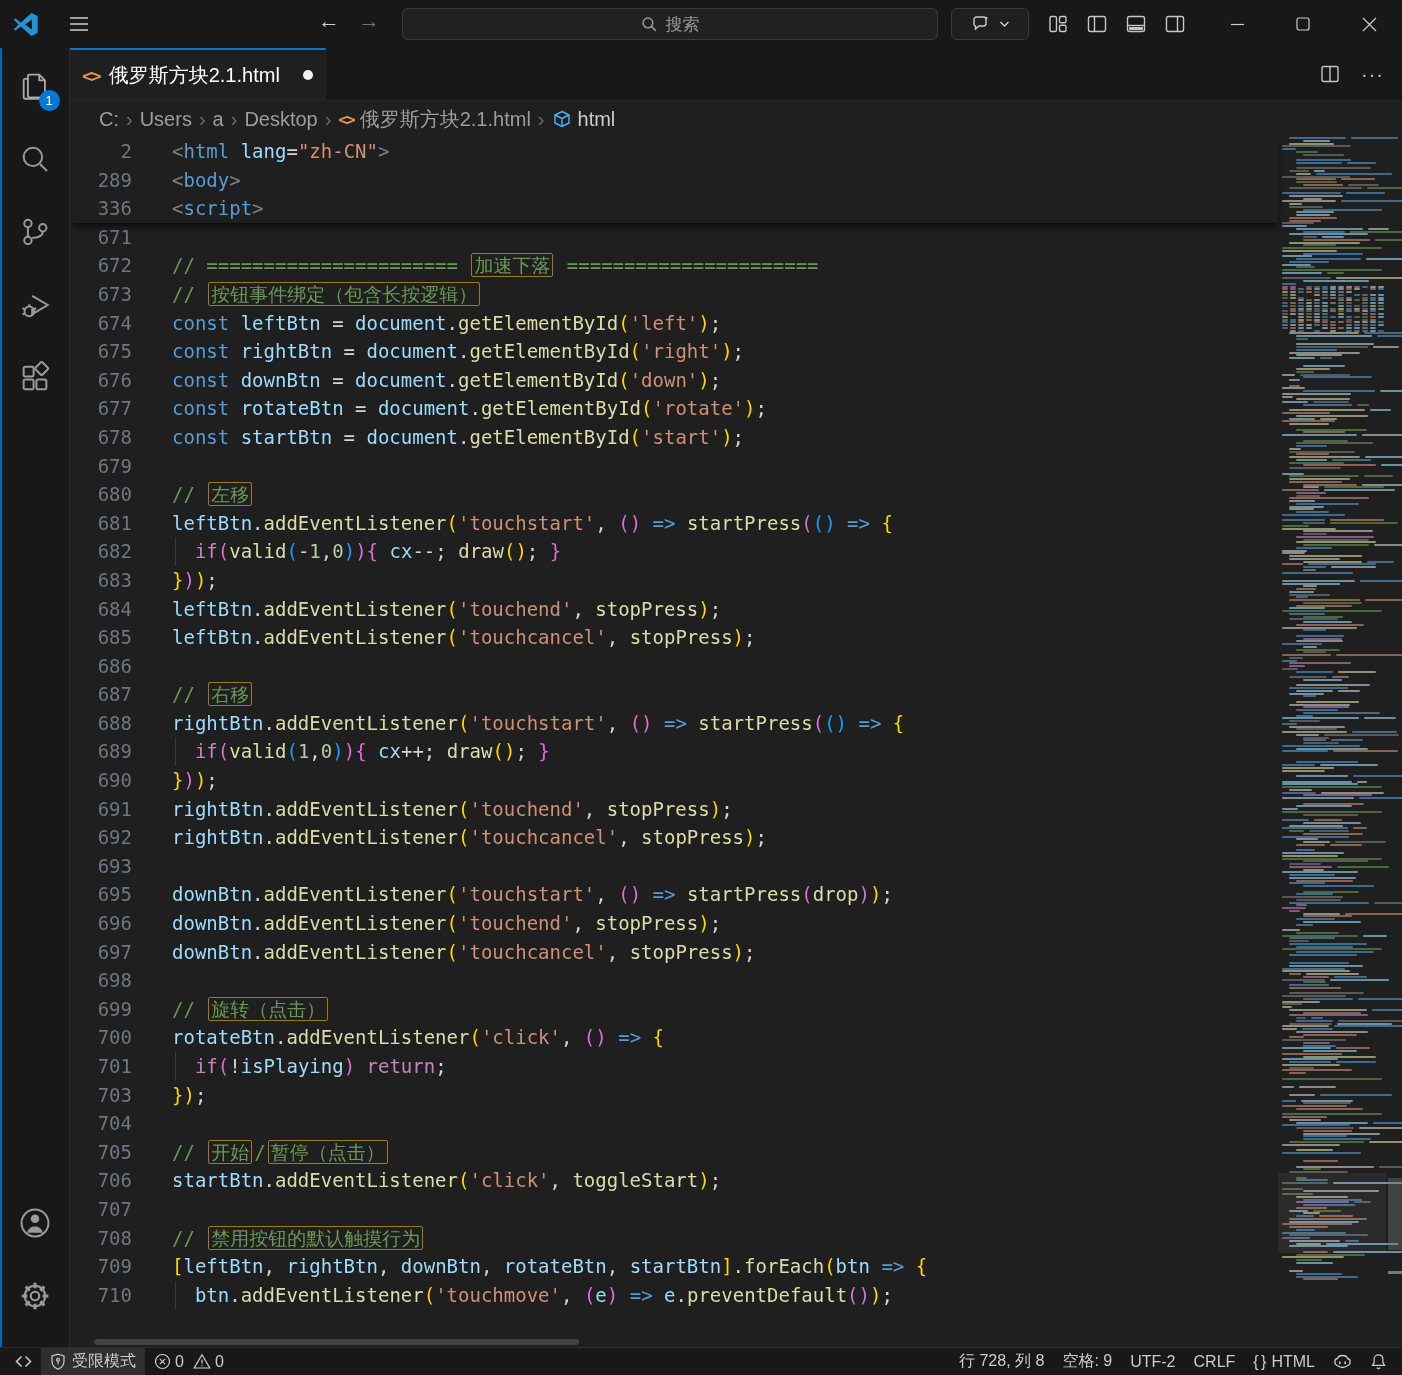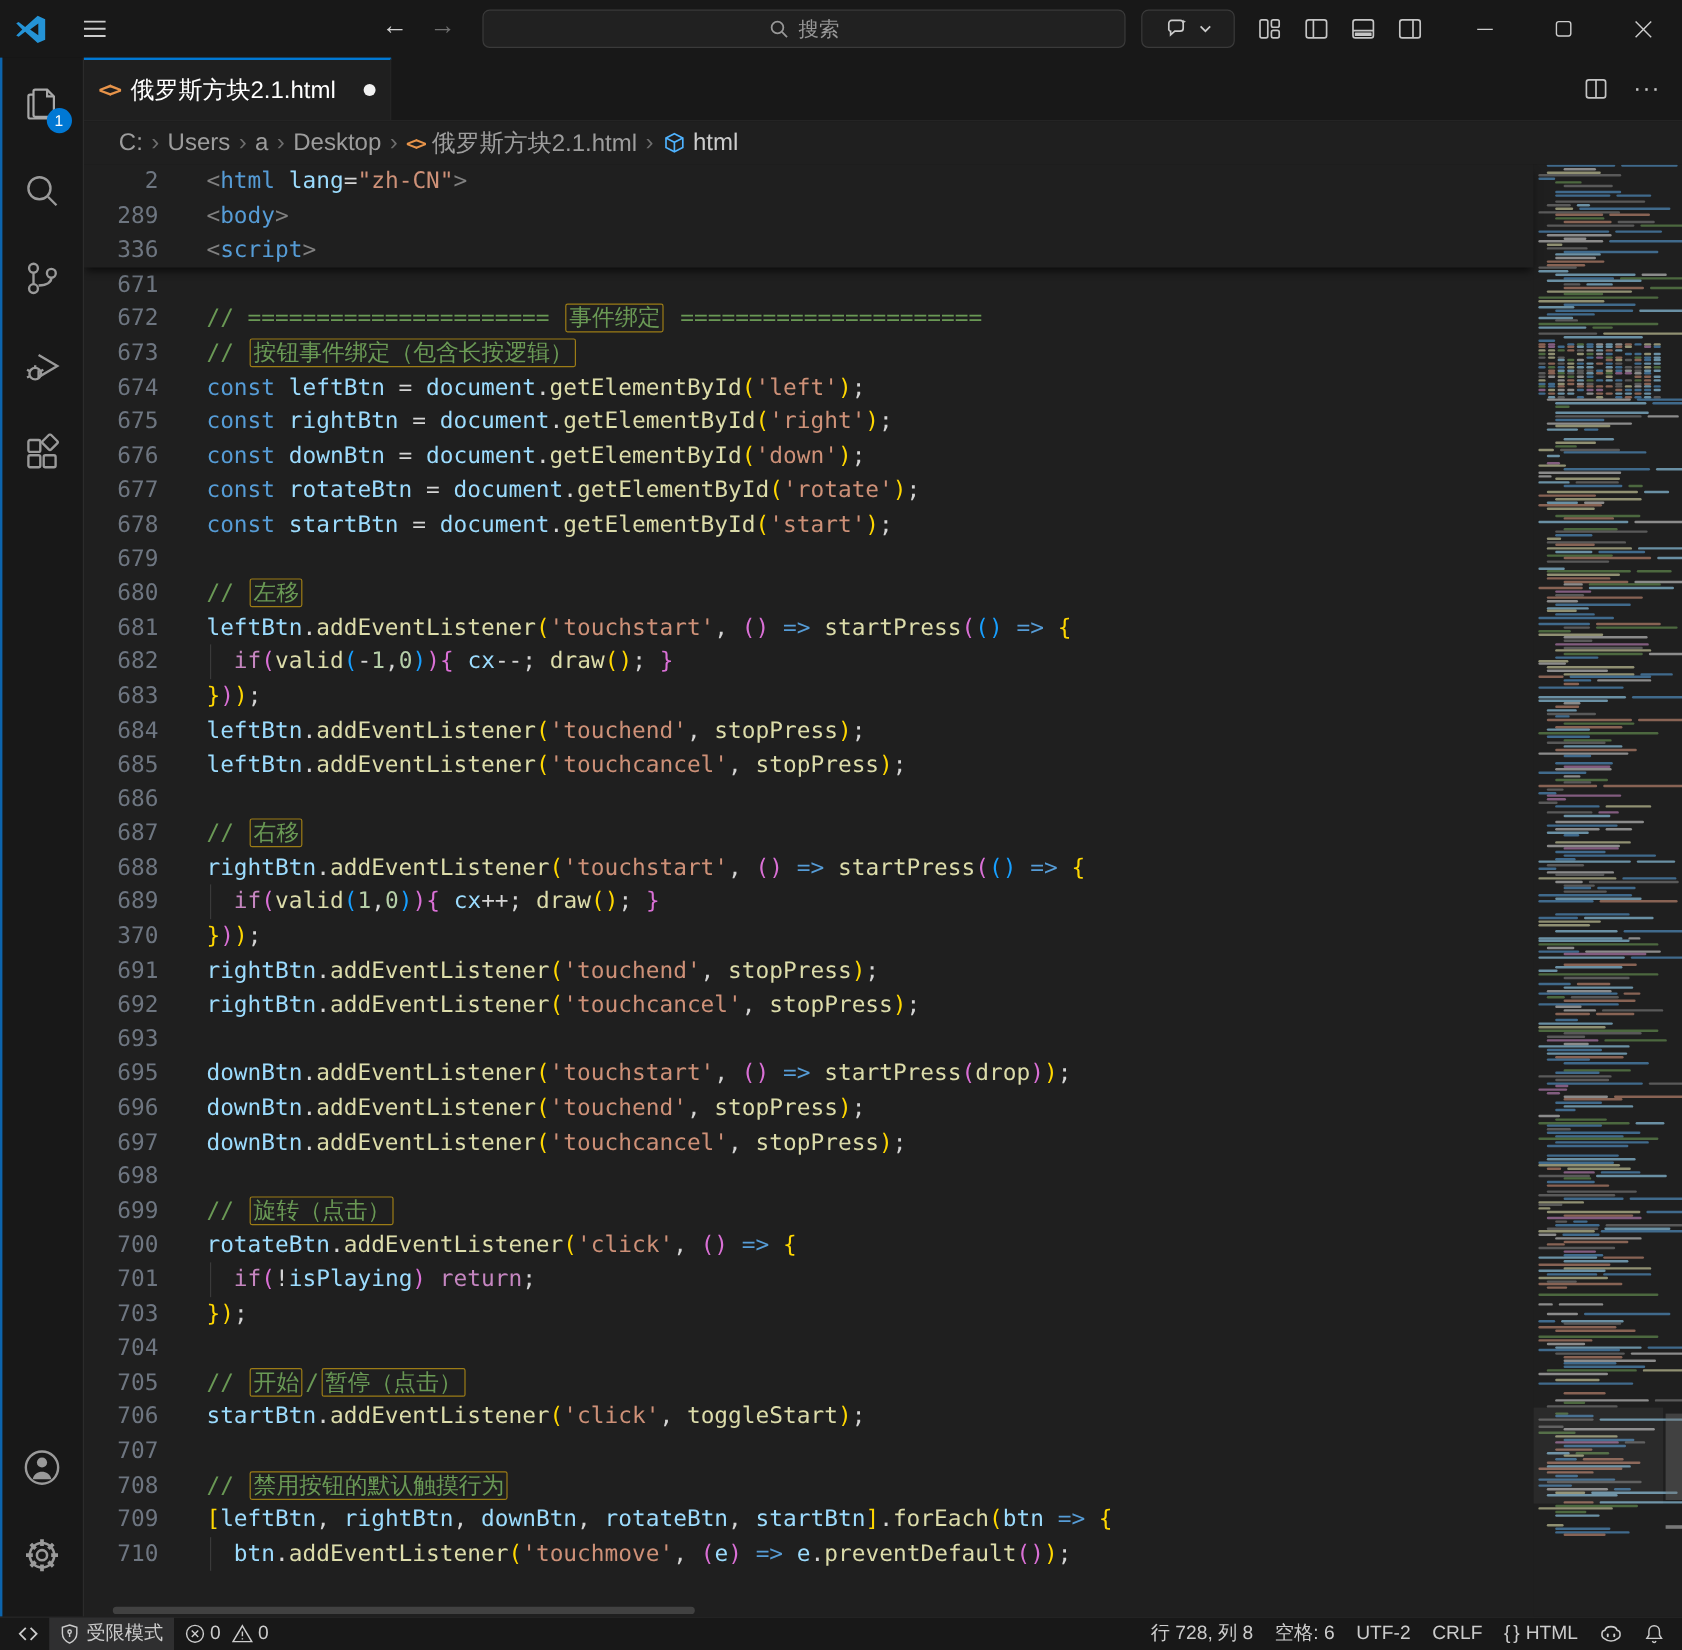--- a/index.html
+++ b/index.html
@@ -257,39 +257,39 @@
                 <path d="M3 6l7 3.5L17 6M10 9.5V17.5"></path>
               </svg>
           </span>
           <span style="color:#cccccc">html</span>
         </span>
       </div>
 
       <div class="editor-body">
         <div id="code-lines">
             <div class="line"><span class="gutter">671</span><span class="ltext"></span></div>
-            <div class="line"><span class="gutter">672</span><span class="ltext"><span style="color: rgb(106, 153, 85);">// ====================== </span><span class="boxed" style="color: rgb(106, 153, 85); border-color: rgb(156, 124, 22);">事件绑定</span><span style="color: rgb(106, 153, 85);"> ======================</span></span></div>
+            <div class="line"><span class="gutter">672</span><span class="ltext"><span style="color: rgb(106, 153, 85);">// ====================== </span><span class="boxed" style="color: rgb(106, 153, 85); border-color: rgb(156, 124, 22);">加速下落</span><span style="color: rgb(106, 153, 85);"> ======================</span></span></div>
             <div class="line"><span class="gutter">673</span><span class="ltext"><span style="color: rgb(106, 153, 85);">// </span><span class="boxed" style="color: rgb(106, 153, 85); border-color: rgb(156, 124, 22);">按钮事件绑定（包含长按逻辑）</span></span></div>
             <div class="line"><span class="gutter">674</span><span class="ltext"><span style="color: rgb(86, 156, 214);">const </span><span style="color: rgb(156, 220, 254);">leftBtn</span><span style="color: rgb(212, 212, 212);"> = </span><span style="color: rgb(156, 220, 254);">document</span><span style="color: rgb(212, 212, 212);">.</span><span style="color: rgb(220, 220, 170);">getElementById</span><span style="color: rgb(255, 215, 0);">(</span><span style="color: rgb(206, 145, 120);">'left'</span><span style="color: rgb(255, 215, 0);">)</span><span style="color: rgb(212, 212, 212);">;</span></span></div>
             <div class="line"><span class="gutter">675</span><span class="ltext"><span style="color: rgb(86, 156, 214);">const </span><span style="color: rgb(156, 220, 254);">rightBtn</span><span style="color: rgb(212, 212, 212);"> = </span><span style="color: rgb(156, 220, 254);">document</span><span style="color: rgb(212, 212, 212);">.</span><span style="color: rgb(220, 220, 170);">getElementById</span><span style="color: rgb(255, 215, 0);">(</span><span style="color: rgb(206, 145, 120);">'right'</span><span style="color: rgb(255, 215, 0);">)</span><span style="color: rgb(212, 212, 212);">;</span></span></div>
             <div class="line"><span class="gutter">676</span><span class="ltext"><span style="color: rgb(86, 156, 214);">const </span><span style="color: rgb(156, 220, 254);">downBtn</span><span style="color: rgb(212, 212, 212);"> = </span><span style="color: rgb(156, 220, 254);">document</span><span style="color: rgb(212, 212, 212);">.</span><span style="color: rgb(220, 220, 170);">getElementById</span><span style="color: rgb(255, 215, 0);">(</span><span style="color: rgb(206, 145, 120);">'down'</span><span style="color: rgb(255, 215, 0);">)</span><span style="color: rgb(212, 212, 212);">;</span></span></div>
             <div class="line"><span class="gutter">677</span><span class="ltext"><span style="color: rgb(86, 156, 214);">const </span><span style="color: rgb(156, 220, 254);">rotateBtn</span><span style="color: rgb(212, 212, 212);"> = </span><span style="color: rgb(156, 220, 254);">document</span><span style="color: rgb(212, 212, 212);">.</span><span style="color: rgb(220, 220, 170);">getElementById</span><span style="color: rgb(255, 215, 0);">(</span><span style="color: rgb(206, 145, 120);">'rotate'</span><span style="color: rgb(255, 215, 0);">)</span><span style="color: rgb(212, 212, 212);">;</span></span></div>
             <div class="line"><span class="gutter">678</span><span class="ltext"><span style="color: rgb(86, 156, 214);">const </span><span style="color: rgb(156, 220, 254);">startBtn</span><span style="color: rgb(212, 212, 212);"> = </span><span style="color: rgb(156, 220, 254);">document</span><span style="color: rgb(212, 212, 212);">.</span><span style="color: rgb(220, 220, 170);">getElementById</span><span style="color: rgb(255, 215, 0);">(</span><span style="color: rgb(206, 145, 120);">'start'</span><span style="color: rgb(255, 215, 0);">)</span><span style="color: rgb(212, 212, 212);">;</span></span></div>
             <div class="line"><span class="gutter">679</span><span class="ltext"></span></div>
             <div class="line"><span class="gutter">680</span><span class="ltext"><span style="color: rgb(106, 153, 85);">// </span><span class="boxed" style="color: rgb(106, 153, 85); border-color: rgb(156, 124, 22);">左移</span></span></div>
             <div class="line"><span class="gutter">681</span><span class="ltext"><span style="color: rgb(156, 220, 254);">leftBtn</span><span style="color: rgb(212, 212, 212);">.</span><span style="color: rgb(220, 220, 170);">addEventListener</span><span style="color: rgb(255, 215, 0);">(</span><span style="color: rgb(206, 145, 120);">'touchstart'</span><span style="color: rgb(212, 212, 212);">, </span><span style="color: rgb(218, 112, 214);">()</span><span style="color: rgb(212, 212, 212);"> </span><span style="color: rgb(86, 156, 214);">=&gt;</span><span style="color: rgb(212, 212, 212);"> </span><span style="color: rgb(220, 220, 170);">startPress</span><span style="color: rgb(218, 112, 214);">(</span><span style="color: rgb(23, 159, 255);">()</span><span style="color: rgb(212, 212, 212);"> </span><span style="color: rgb(86, 156, 214);">=&gt;</span><span style="color: rgb(212, 212, 212);"> </span><span style="color: rgb(255, 215, 0);">{</span></span></div>
             <div class="line"><i class="iguide"></i><span class="gutter">682</span><span class="ltext"><span style="color: rgb(212, 212, 212);">  </span><span style="color: rgb(197, 134, 192);">if</span><span style="color: rgb(218, 112, 214);">(</span><span style="color: rgb(220, 220, 170);">valid</span><span style="color: rgb(23, 159, 255);">(</span><span style="color: rgb(212, 212, 212);">-</span><span style="color: rgb(181, 206, 168);">1</span><span style="color: rgb(212, 212, 212);">,</span><span style="color: rgb(181, 206, 168);">0</span><span style="color: rgb(23, 159, 255);">)</span><span style="color: rgb(218, 112, 214);">)</span><span style="color: rgb(218, 112, 214);">{</span><span style="color: rgb(212, 212, 212);"> </span><span style="color: rgb(156, 220, 254);">cx</span><span style="color: rgb(212, 212, 212);">--</span><span style="color: rgb(212, 212, 212);">; </span><span style="color: rgb(220, 220, 170);">draw</span><span style="color: rgb(255, 215, 0);">()</span><span style="color: rgb(212, 212, 212);">; </span><span style="color: rgb(218, 112, 214);">}</span></span></div>
             <div class="line"><span class="gutter">683</span><span class="ltext"><span style="color: rgb(255, 215, 0);">}</span><span style="color: rgb(218, 112, 214);">)</span><span style="color: rgb(255, 215, 0);">)</span><span style="color: rgb(212, 212, 212);">;</span></span></div>
             <div class="line"><span class="gutter">684</span><span class="ltext"><span style="color: rgb(156, 220, 254);">leftBtn</span><span style="color: rgb(212, 212, 212);">.</span><span style="color: rgb(220, 220, 170);">addEventListener</span><span style="color: rgb(255, 215, 0);">(</span><span style="color: rgb(206, 145, 120);">'touchend'</span><span style="color: rgb(212, 212, 212);">, </span><span style="color: rgb(220, 220, 170);">stopPress</span><span style="color: rgb(255, 215, 0);">)</span><span style="color: rgb(212, 212, 212);">;</span></span></div>
             <div class="line"><span class="gutter">685</span><span class="ltext"><span style="color: rgb(156, 220, 254);">leftBtn</span><span style="color: rgb(212, 212, 212);">.</span><span style="color: rgb(220, 220, 170);">addEventListener</span><span style="color: rgb(255, 215, 0);">(</span><span style="color: rgb(206, 145, 120);">'touchcancel'</span><span style="color: rgb(212, 212, 212);">, </span><span style="color: rgb(220, 220, 170);">stopPress</span><span style="color: rgb(255, 215, 0);">)</span><span style="color: rgb(212, 212, 212);">;</span></span></div>
             <div class="line"><span class="gutter">686</span><span class="ltext"></span></div>
             <div class="line"><span class="gutter">687</span><span class="ltext"><span style="color: rgb(106, 153, 85);">// </span><span class="boxed" style="color: rgb(106, 153, 85); border-color: rgb(156, 124, 22);">右移</span></span></div>
             <div class="line"><span class="gutter">688</span><span class="ltext"><span style="color: rgb(156, 220, 254);">rightBtn</span><span style="color: rgb(212, 212, 212);">.</span><span style="color: rgb(220, 220, 170);">addEventListener</span><span style="color: rgb(255, 215, 0);">(</span><span style="color: rgb(206, 145, 120);">'touchstart'</span><span style="color: rgb(212, 212, 212);">, </span><span style="color: rgb(218, 112, 214);">()</span><span style="color: rgb(212, 212, 212);"> </span><span style="color: rgb(86, 156, 214);">=&gt;</span><span style="color: rgb(212, 212, 212);"> </span><span style="color: rgb(220, 220, 170);">startPress</span><span style="color: rgb(218, 112, 214);">(</span><span style="color: rgb(23, 159, 255);">()</span><span style="color: rgb(212, 212, 212);"> </span><span style="color: rgb(86, 156, 214);">=&gt;</span><span style="color: rgb(212, 212, 212);"> </span><span style="color: rgb(255, 215, 0);">{</span></span></div>
             <div class="line"><i class="iguide"></i><span class="gutter">689</span><span class="ltext"><span style="color: rgb(212, 212, 212);">  </span><span style="color: rgb(197, 134, 192);">if</span><span style="color: rgb(218, 112, 214);">(</span><span style="color: rgb(220, 220, 170);">valid</span><span style="color: rgb(23, 159, 255);">(</span><span style="color: rgb(181, 206, 168);">1</span><span style="color: rgb(212, 212, 212);">,</span><span style="color: rgb(181, 206, 168);">0</span><span style="color: rgb(23, 159, 255);">)</span><span style="color: rgb(218, 112, 214);">)</span><span style="color: rgb(218, 112, 214);">{</span><span style="color: rgb(212, 212, 212);"> </span><span style="color: rgb(156, 220, 254);">cx</span><span style="color: rgb(212, 212, 212);">++</span><span style="color: rgb(212, 212, 212);">; </span><span style="color: rgb(220, 220, 170);">draw</span><span style="color: rgb(255, 215, 0);">()</span><span style="color: rgb(212, 212, 212);">; </span><span style="color: rgb(218, 112, 214);">}</span></span></div>
-            <div class="line"><span class="gutter">370</span><span class="ltext"><span style="color: rgb(255, 215, 0);">}</span><span style="color: rgb(218, 112, 214);">)</span><span style="color: rgb(255, 215, 0);">)</span><span style="color: rgb(212, 212, 212);">;</span></span></div>
+            <div class="line"><span class="gutter">690</span><span class="ltext"><span style="color: rgb(255, 215, 0);">}</span><span style="color: rgb(218, 112, 214);">)</span><span style="color: rgb(255, 215, 0);">)</span><span style="color: rgb(212, 212, 212);">;</span></span></div>
             <div class="line"><span class="gutter">691</span><span class="ltext"><span style="color: rgb(156, 220, 254);">rightBtn</span><span style="color: rgb(212, 212, 212);">.</span><span style="color: rgb(220, 220, 170);">addEventListener</span><span style="color: rgb(255, 215, 0);">(</span><span style="color: rgb(206, 145, 120);">'touchend'</span><span style="color: rgb(212, 212, 212);">, </span><span style="color: rgb(220, 220, 170);">stopPress</span><span style="color: rgb(255, 215, 0);">)</span><span style="color: rgb(212, 212, 212);">;</span></span></div>
             <div class="line"><span class="gutter">692</span><span class="ltext"><span style="color: rgb(156, 220, 254);">rightBtn</span><span style="color: rgb(212, 212, 212);">.</span><span style="color: rgb(220, 220, 170);">addEventListener</span><span style="color: rgb(255, 215, 0);">(</span><span style="color: rgb(206, 145, 120);">'touchcancel'</span><span style="color: rgb(212, 212, 212);">, </span><span style="color: rgb(220, 220, 170);">stopPress</span><span style="color: rgb(255, 215, 0);">)</span><span style="color: rgb(212, 212, 212);">;</span></span></div>
             <div class="line"><span class="gutter">693</span><span class="ltext"></span></div>
             <div class="line"><span class="gutter">695</span><span class="ltext"><span style="color: rgb(156, 220, 254);">downBtn</span><span style="color: rgb(212, 212, 212);">.</span><span style="color: rgb(220, 220, 170);">addEventListener</span><span style="color: rgb(255, 215, 0);">(</span><span style="color: rgb(206, 145, 120);">'touchstart'</span><span style="color: rgb(212, 212, 212);">, </span><span style="color: rgb(218, 112, 214);">()</span><span style="color: rgb(212, 212, 212);"> </span><span style="color: rgb(86, 156, 214);">=&gt;</span><span style="color: rgb(212, 212, 212);"> </span><span style="color: rgb(220, 220, 170);">startPress</span><span style="color: rgb(218, 112, 214);">(</span><span style="color: rgb(220, 220, 170);">drop</span><span style="color: rgb(218, 112, 214);">)</span><span style="color: rgb(255, 215, 0);">)</span><span style="color: rgb(212, 212, 212);">;</span></span></div>
             <div class="line"><span class="gutter">696</span><span class="ltext"><span style="color: rgb(156, 220, 254);">downBtn</span><span style="color: rgb(212, 212, 212);">.</span><span style="color: rgb(220, 220, 170);">addEventListener</span><span style="color: rgb(255, 215, 0);">(</span><span style="color: rgb(206, 145, 120);">'touchend'</span><span style="color: rgb(212, 212, 212);">, </span><span style="color: rgb(220, 220, 170);">stopPress</span><span style="color: rgb(255, 215, 0);">)</span><span style="color: rgb(212, 212, 212);">;</span></span></div>
             <div class="line"><span class="gutter">697</span><span class="ltext"><span style="color: rgb(156, 220, 254);">downBtn</span><span style="color: rgb(212, 212, 212);">.</span><span style="color: rgb(220, 220, 170);">addEventListener</span><span style="color: rgb(255, 215, 0);">(</span><span style="color: rgb(206, 145, 120);">'touchcancel'</span><span style="color: rgb(212, 212, 212);">, </span><span style="color: rgb(220, 220, 170);">stopPress</span><span style="color: rgb(255, 215, 0);">)</span><span style="color: rgb(212, 212, 212);">;</span></span></div>
             <div class="line"><span class="gutter">698</span><span class="ltext"></span></div>
             <div class="line"><span class="gutter">699</span><span class="ltext"><span style="color: rgb(106, 153, 85);">// </span><span class="boxed" style="color: rgb(106, 153, 85); border-color: rgb(156, 124, 22);">旋转（点击）</span></span></div>
             <div class="line"><span class="gutter">700</span><span class="ltext"><span style="color: rgb(156, 220, 254);">rotateBtn</span><span style="color: rgb(212, 212, 212);">.</span><span style="color: rgb(220, 220, 170);">addEventListener</span><span style="color: rgb(255, 215, 0);">(</span><span style="color: rgb(206, 145, 120);">'click'</span><span style="color: rgb(212, 212, 212);">, </span><span style="color: rgb(218, 112, 214);">()</span><span style="color: rgb(212, 212, 212);"> </span><span style="color: rgb(86, 156, 214);">=&gt;</span><span style="color: rgb(212, 212, 212);"> </span><span style="color: rgb(255, 215, 0);">{</span></span></div>
             <div class="line"><i class="iguide"></i><span class="gutter">701</span><span class="ltext"><span style="color: rgb(212, 212, 212);">  </span><span style="color: rgb(197, 134, 192);">if</span><span style="color: rgb(218, 112, 214);">(</span><span style="color: rgb(212, 212, 212);">!</span><span style="color: rgb(156, 220, 254);">isPlaying</span><span style="color: rgb(218, 112, 214);">)</span><span style="color: rgb(212, 212, 212);"> </span><span style="color: rgb(197, 134, 192);">return</span><span style="color: rgb(212, 212, 212);">;</span></span></div>
@@ -967,21 +967,21 @@
         </svg>
       <span>0</span>
       <svg width="18" height="17" viewBox="0 0 18 17" fill="none" stroke="#cccccc" stroke-width="1.2" style="margin-left:5px">
           <path d="M9 1.8 16.8 15H1.2L9 1.8z"></path>
           <path d="M9 6.5v4M9 12.2v1"></path>
         </svg>
       <span>0</span>
     </span>
     <span class="sb-right">
       <span class="sb-item">行 728, 列 8</span>
-      <span class="sb-item">空格: 6</span>
+      <span class="sb-item">空格: 9</span>
       <span class="sb-item">UTF-2</span>
       <span class="sb-item">CRLF</span>
       <span class="sb-item">
         <span style="letter-spacing:-1px">{ }</span>
         <span>HTML</span>
       </span>
       <span class="sb-item">
         <svg width="19" height="16" viewBox="0 0 19 16" fill="none" stroke="#cccccc" stroke-width="1.3">
             <path d="M4.5 4.5C5 2.5 7 1.5 9.5 1.5s4.5 1 5 3c1.5.3 2.5 1 2.5 2.5v2c0 .8-.3 1.3-1 1.8-1.8 1.4-4 2.7-6.5 2.7s-4.7-1.3-6.5-2.7c-.7-.5-1-1-1-1.8V7c0-1.5 1-2.2 2.5-2.5z"></path>
             <rect x="6" y="7.2" width="1.6" height="3.2" rx="0.8" fill="#cccccc" stroke="none"></rect>

